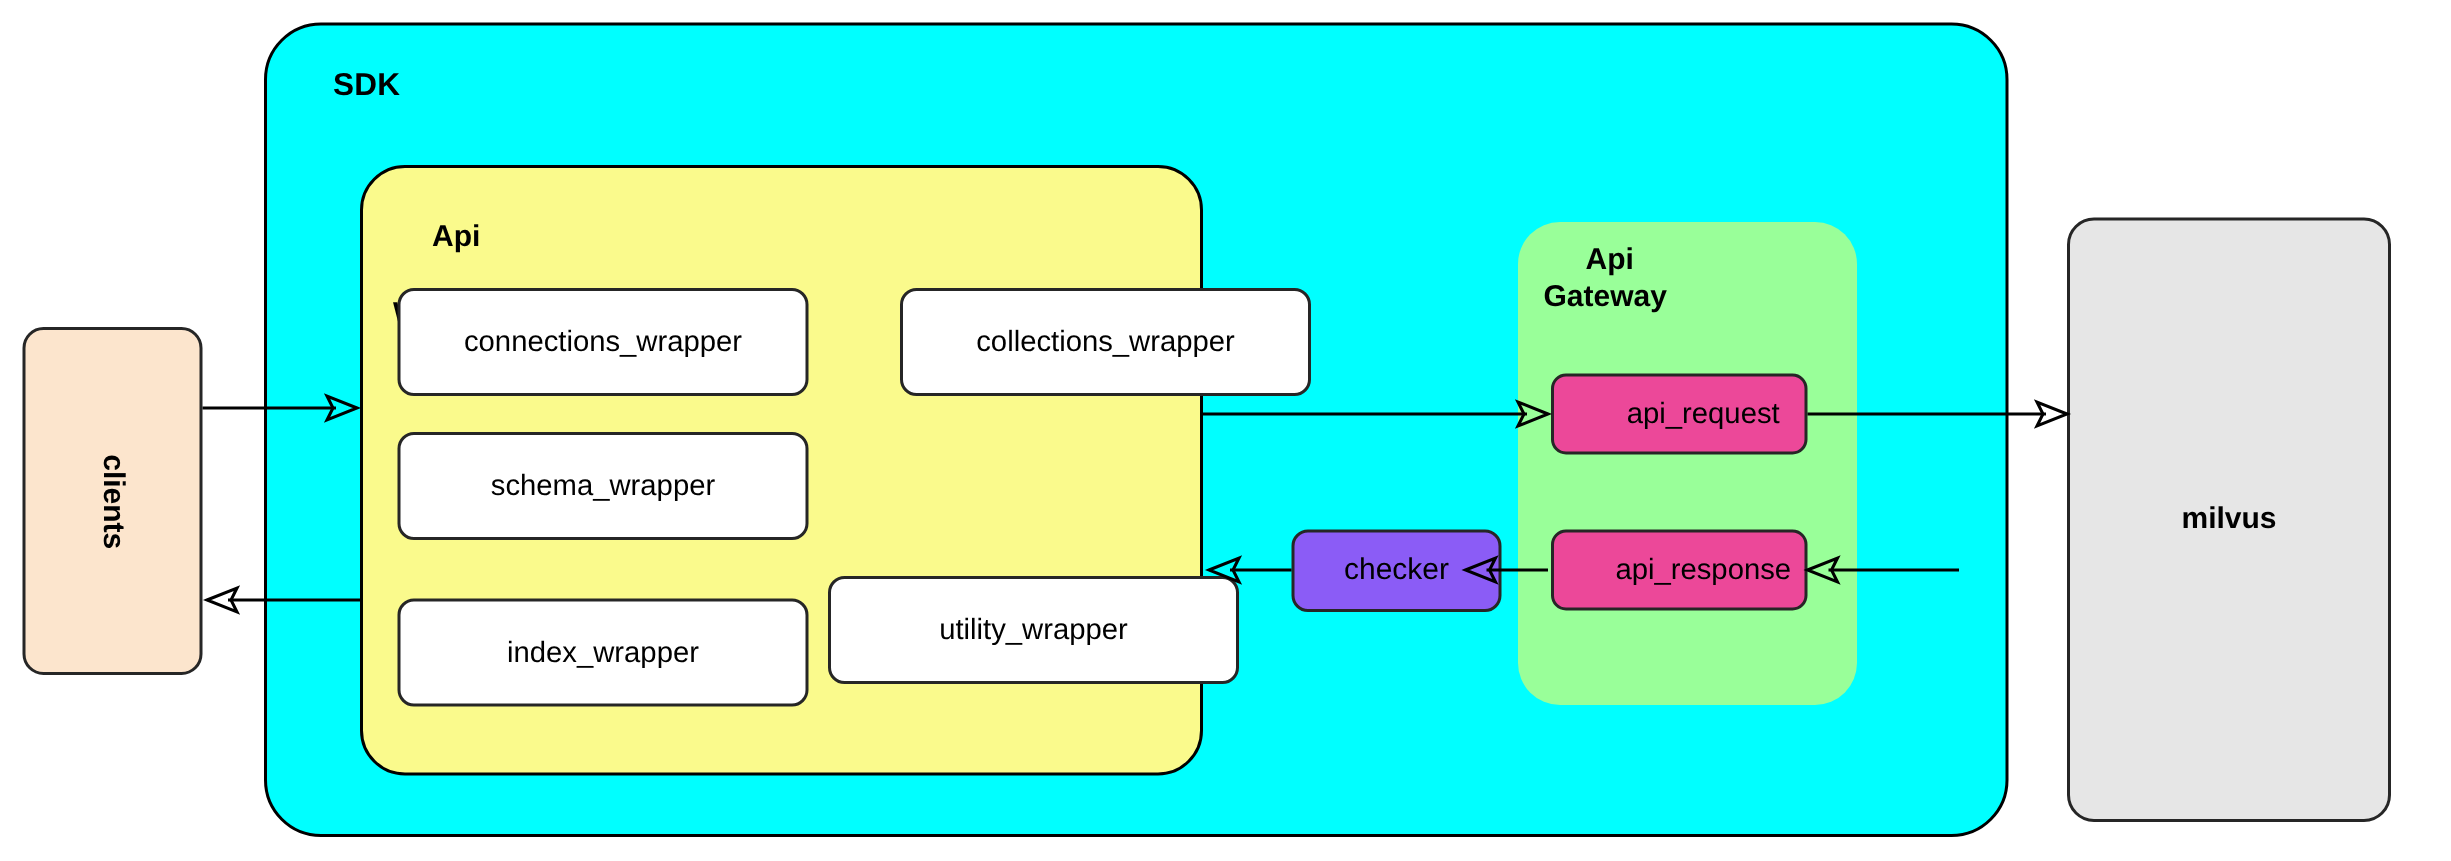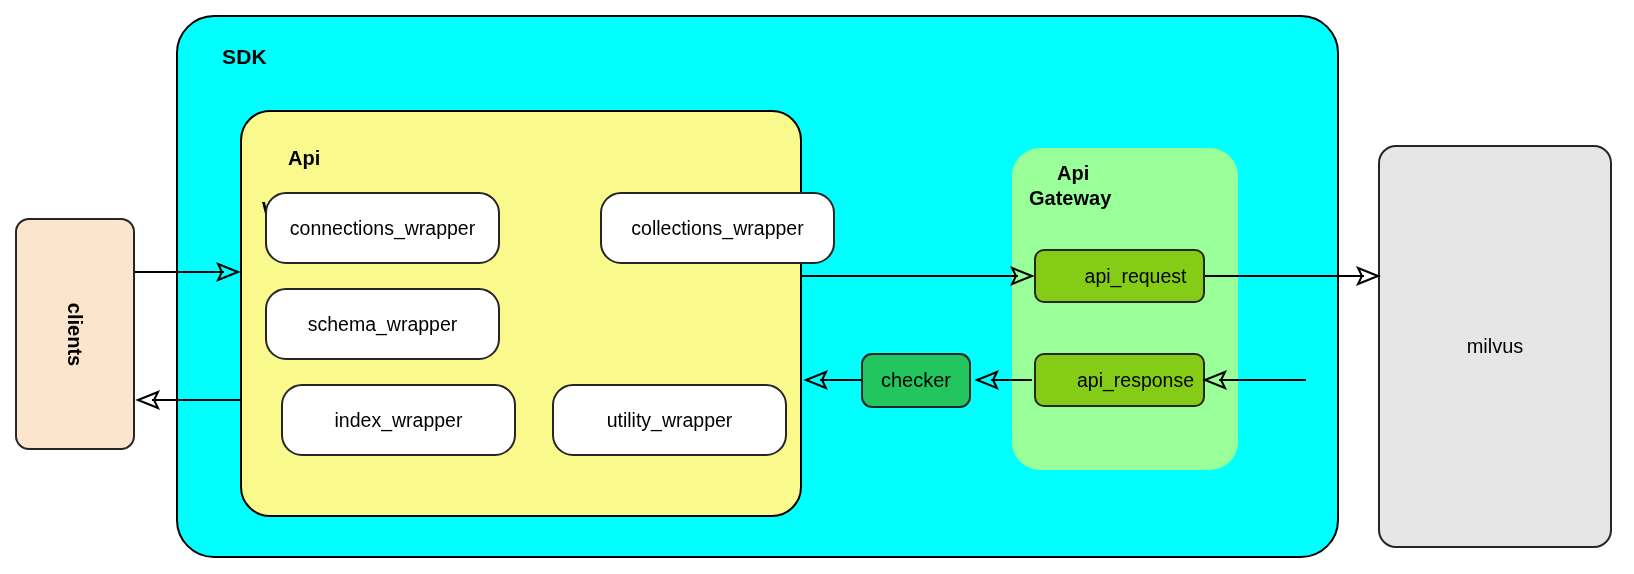--- a/index.html
+++ b/index.html
@@ -67,24 +67,24 @@
     line-height: 1.27;
     text-align: left;
     white-space: pre-line;
   }
   #api-wrapper-label .l1 { display: block; padding-left: 26px; }
   #api-wrapper-label .l2 { display: block; }
 
   .wrapper-box {
     background: #ffffff;
     border: 2px solid #262626;
-    border-radius: 21px;
+    border-radius: 11px;
     font-size: 19.5px;
     height: 72px;
-    width: 235px;
+    width: 274px;
   }
 
   
   #api-gateway-group {
     left: 1012px;
     top: 148px;
     width: 226px;
     height: 322px;
     background: #99ff99;
     border-radius: 28px;
@@ -96,37 +96,37 @@
     top: 13px;
     font-size: 20px;
     font-weight: bold;
     line-height: 1.27;
     text-align: left;
   }
   #api-gateway-label .l1 { display: block; padding-left: 28px; }
   #api-gateway-label .l2 { display: block; }
 
   .gateway-box {
-    background: #84cc16;
+    background: #ec4899;
     border: 2px solid #262626;
     border-radius: 10px;
     font-size: 19.5px;
     left: 1034px;
     width: 171px;
     height: 54px;
     padding-left: 32px;
   }
 
   
   #checker-box {
     left: 861px;
     top: 353px;
-    width: 110px;
+    width: 140px;
     height: 55px;
-    background: #22c55e;
+    background: #8b5cf6;
     border: 2px solid #262626;
     border-radius: 11px;
     font-size: 20px;
     text-align: right;
   }
 
   
   #clients-box {
     left: 15px;
     top: 218px;
@@ -140,27 +140,27 @@
     font-size: 20px;
     font-weight: bold;
     transform: rotate(90deg);
     white-space: nowrap;
   }
 
   
   #milvus-box {
     left: 1378px;
     top: 145px;
-    width: 234px;
+    width: 216px;
     height: 403px;
     background: #e6e6e6;
     border: 2px solid #262626;
     border-radius: 18px;
     font-size: 20px;
-    font-weight: normal;
+    font-weight: bold;
   }
 
   
   .conn {
     position: absolute;
     overflow: visible;
     pointer-events: none;
   }
   .conn line, .conn path {
     stroke: #000000;
@@ -189,21 +189,21 @@
     <span>connections_wrapper</span>
   </div>
   <div class="node wrapper-box" style="left:552px; top:192px;margin-left:48px;">
     <span>collections_wrapper</span>
   </div>
 
   <div class="node wrapper-box" style="left:265px; top:288px;text-align:right;">
     <span>schema_wrapper</span>
   </div>
 
-  <div class="node wrapper-box" style="left:265px; top:384px;margin-left:16px;">
+  <div class="node wrapper-box" style="left:265px; top:399px;">
     <span>index_wrapper</span>
   </div>
   <div class="node wrapper-box" style="left:552px; top:384px;">
     <span>utility_wrapper</span>
   </div>
 
   <div class="node" id="api-gateway-group">
     <div id="api-gateway-label">
       <span class="l1">Api</span>
       <span class="l2">Gateway</span>

